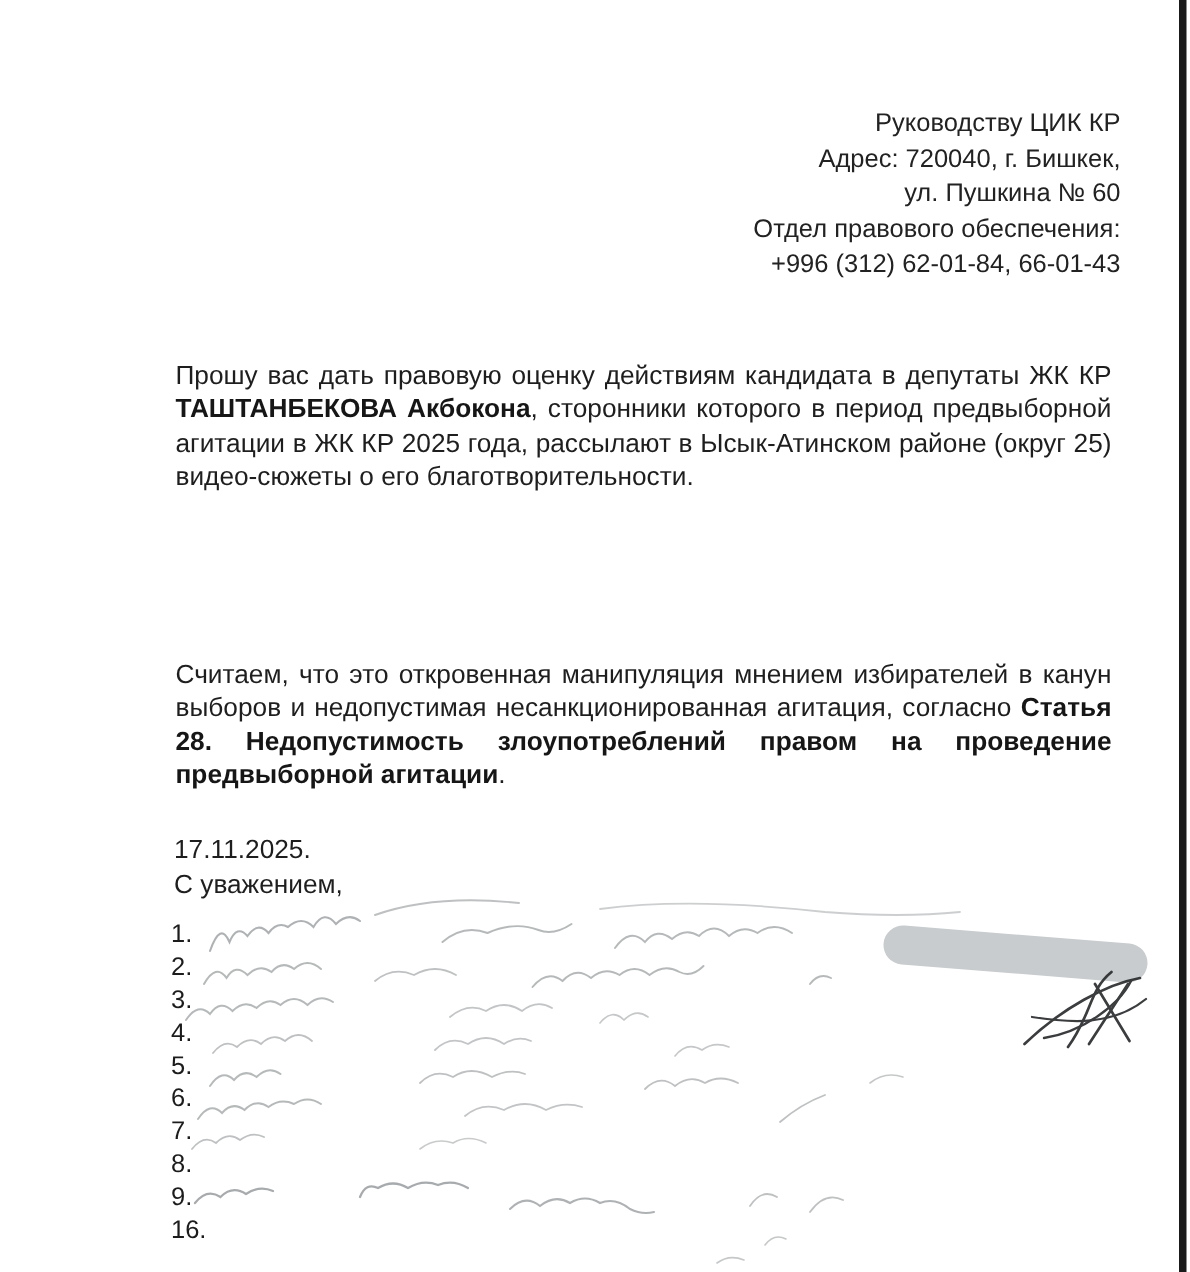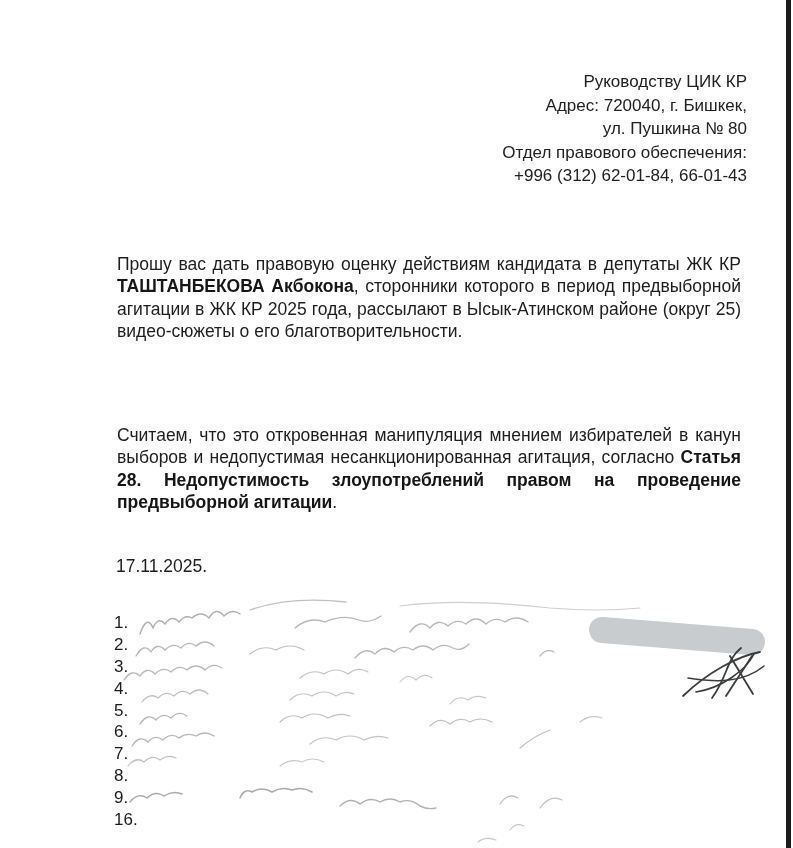--- a/index.html
+++ b/index.html
@@ -43,23 +43,23 @@
     position: absolute;
     left: 117px;
     width: 624px;
     margin: 0;
     font-size: 17.5px;
     line-height: 22.4px;
     text-align: justify;
     color: #1e1e1e;
   }
   .para b { font-weight: bold; color: #161616; }
-  #p1 { top: 239px; margin-top: 14px; }
+  #p1 { top: 239px; }
   #p2 { top: 349px; }
-  #p3 { top: 424px; }
+  #p3 { top: 438px; }
   .closing {
     position: absolute;
     top: 526px;
     left: 116px;
     font-size: 17.5px;
     line-height: 22.6px;
     color: #1e1e1e;
     margin-top: 29px;
   }
   .sig-list {
@@ -88,33 +88,34 @@
   }
 </style>
 </head>
 <body>
 
 <div class="page">
 
   <div class="recipient">
     <div>Руководству ЦИК КР</div>
     <div>Адрес: 720040, г. Бишкек,</div>
-    <div>ул. Пушкина № 80</div>
+    <div>ул. Пушкина № 60</div>
     <div>Отдел правового обеспечения:</div>
     <div>+996 (312) 62-01-84, 66-01-43</div>
   </div>
 
 
   <p class="para" id="p1"><span>Прошу вас дать правовую оценку действиям кандидата в депутаты ЖК КР </span><b>ТАШТАНБЕКОВА Акбокона</b><span>, сторонники которого в период предвыборной агитации в ЖК КР 2025 года, рассылают в Ысык-Атинском районе (округ 25) видео-сюжеты о его благотворительности.</span></p>
 
 
   <p class="para" id="p3"><span>Считаем, что это откровенная манипуляция мнением избирателей в канун выборов и недопустимая несанкционированная агитация, согласно </span><b>Статья 28. Недопустимость злоупотреблений правом на проведение предвыборной агитации</b><span>.</span></p>
 
   <div class="closing">
     <div>17.11.2025.</div>
+    <div>С уважением,</div>
   </div>
 
   <div class="sig-list">
     <div class="sig-row"><span>1.</span></div>
     <div class="sig-row"><span>2.</span></div>
     <div class="sig-row"><span>3.</span></div>
     <div class="sig-row"><span>4.</span></div>
     <div class="sig-row"><span>5.</span></div>
     <div class="sig-row"><span>6.</span></div>
     <div class="sig-row"><span>7.</span></div>

